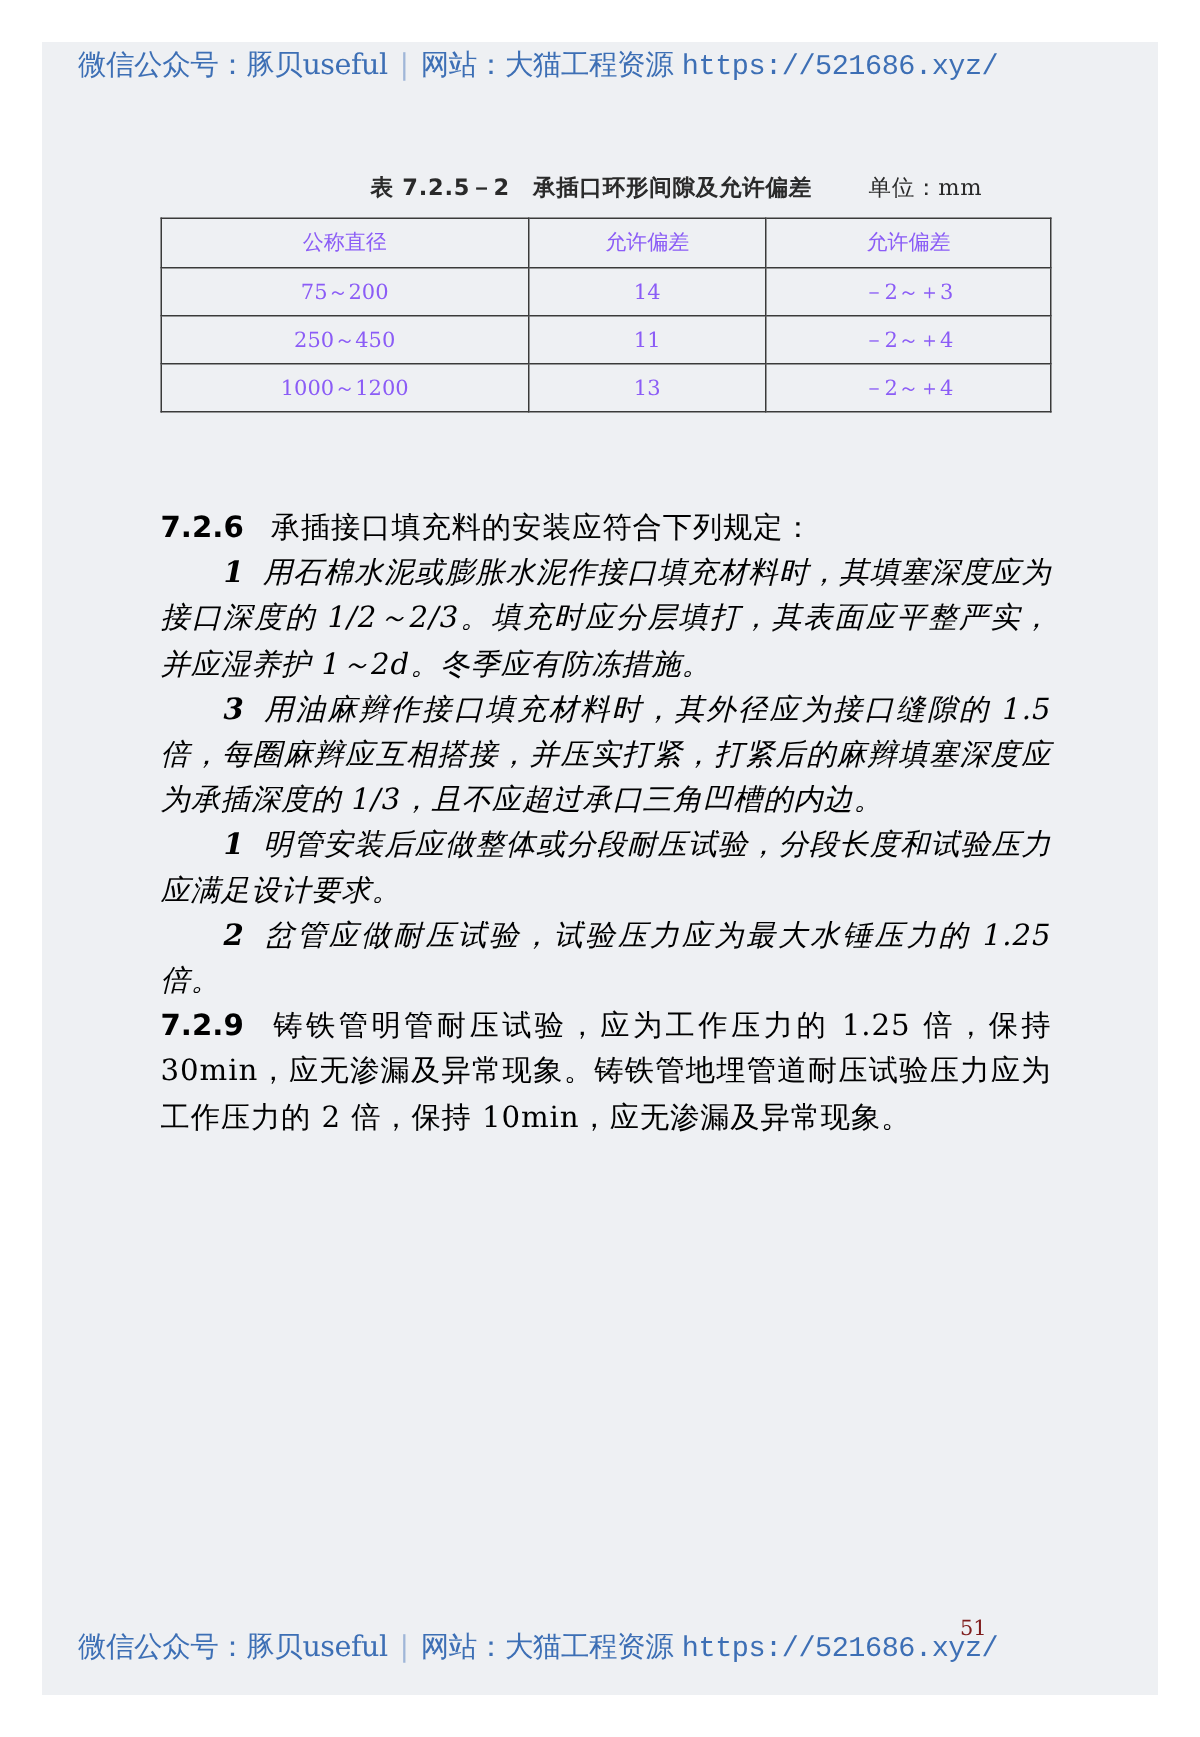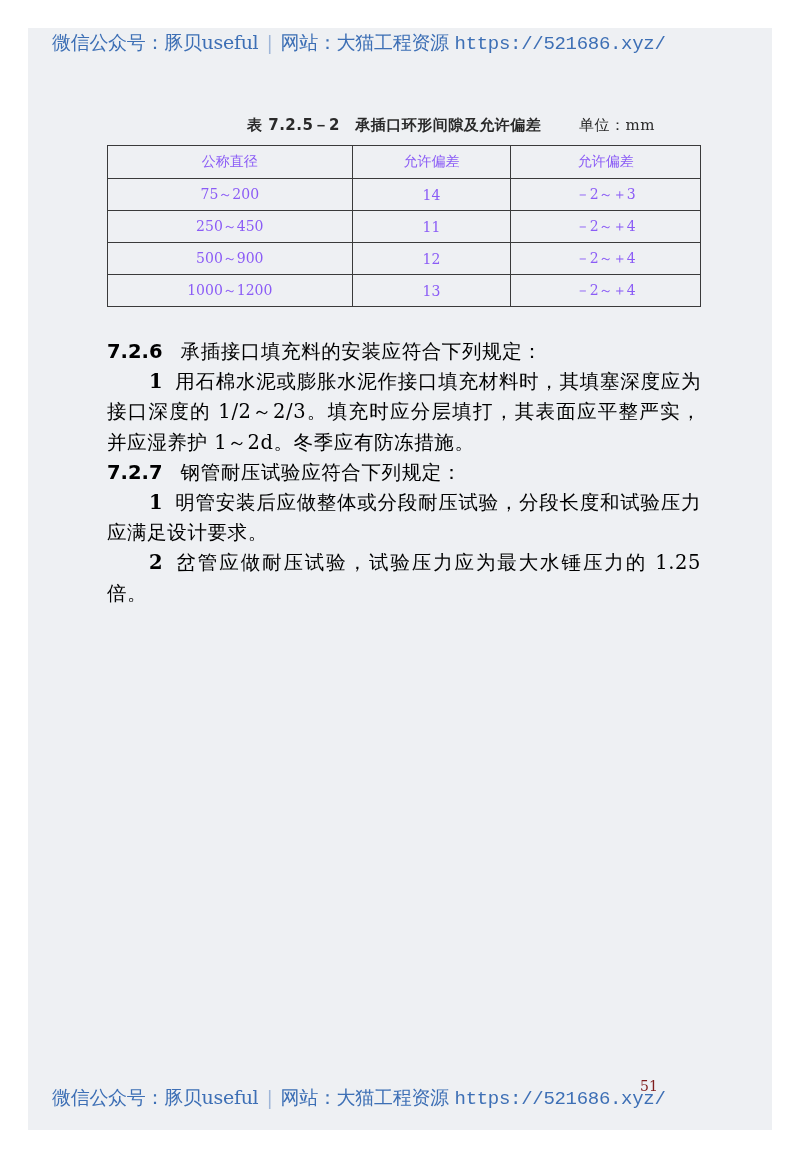--- a/index.html
+++ b/index.html
@@ -112,20 +112,21 @@
     margin: 0;
   }
   .clause-num {
     font-family: "DejaVu Sans", "Liberation Sans", sans-serif;
     font-weight: bold;
     margin-right: 18px;
     letter-spacing: 0;
   }
   .item {
     text-indent: 42px;
+    font-style: italic;
   }
   .item-num {
     font-weight: bold;
     margin-right: 12px;
   }
 </style>
 </head>
 <body>
 
 <div class="page"></div>
@@ -158,41 +159,37 @@
       <td>75～200</td>
       <td>14</td>
       <td>－2～＋3</td>
     </tr>
     <tr>
       <td>250～450</td>
       <td>11</td>
       <td>－2～＋4</td>
     </tr>
     <tr>
-      <td>500～900</td>
-      <td>12</td>
-      <td>－2～＋4</td>
-    </tr>
-    <tr>
       <td>1000～1200</td>
       <td>13</td>
       <td>－2～＋4</td>
     </tr>
   </tbody>
 </table>
 
 <div class="body-text">
   <p><span class="clause-num">7.2.6</span><span>承插接口填充料的安装应符合下列规定：</span></p>
   <p class="item"><span class="item-num">1</span><span>用石棉水泥或膨胀水泥作接口填充材料时，其填塞深度应为接口深度的 1/2～2/3。填充时应分层填打，其表面应平整严实，并应湿养护 1～2d。冬季应有防冻措施。</span></p>
+  <p class="item"><span class="item-num">3</span><span>用油麻辫作接口填充材料时，其外径应为接口缝隙的 1.5 倍，每圈麻辫应互相搭接，并压实打紧，打紧后的麻辫填塞深度应为承插深度的 1/3，且不应超过承口三角凹槽的内边。</span></p>
 
-  <p><span class="clause-num">7.2.7</span><span>钢管耐压试验应符合下列规定：</span></p>
   <p class="item"><span class="item-num">1</span><span>明管安装后应做整体或分段耐压试验，分段长度和试验压力应满足设计要求。</span></p>
   <p class="item"><span class="item-num">2</span><span>岔管应做耐压试验，试验压力应为最大水锤压力的 1.25 倍。</span></p>
 
 
+  <p><span class="clause-num">7.2.9</span><span>铸铁管明管耐压试验，应为工作压力的 1.25 倍，保持 30min，应无渗漏及异常现象。铸铁管地埋管道耐压试验压力应为工作压力的 2 倍，保持 10min，应无渗漏及异常现象。</span></p>
 </div>
 
 <div class="page-number">51</div>
 
 <div class="watermark wm-bottom">
   <span>微信公众号：豚贝useful</span><span class="sep">|</span><span>网站：大猫工程资源</span>
   <span class="url">https://521686.xyz/</span>
 </div>
 
 </body></html>

